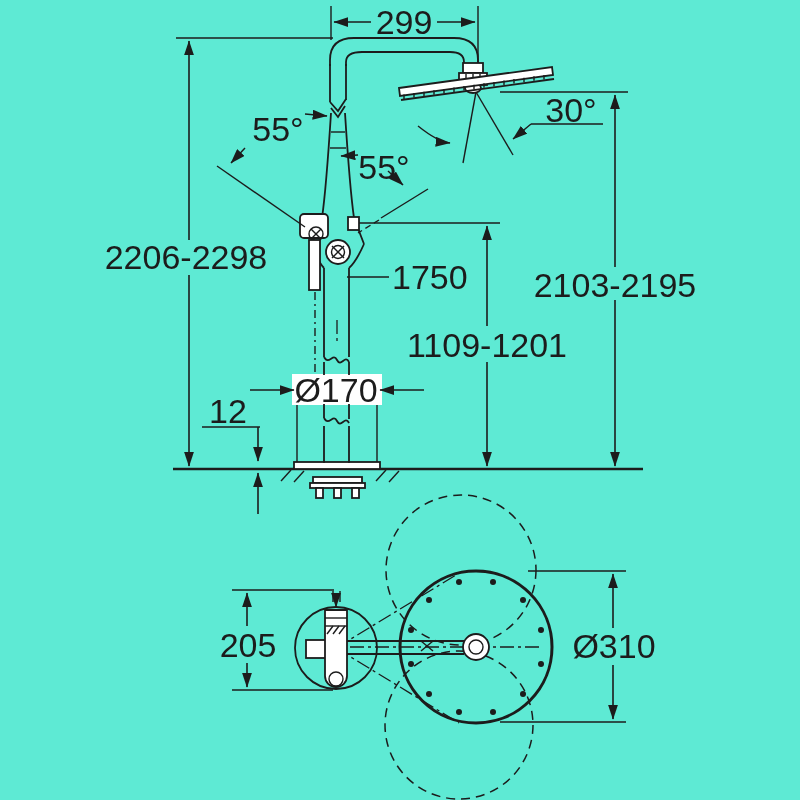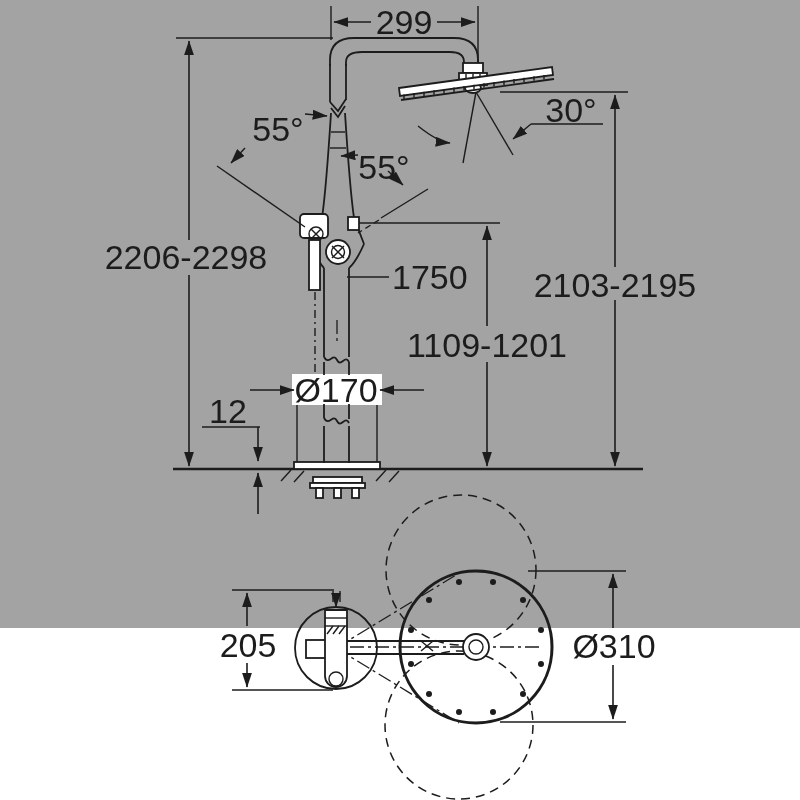--- a/index.html
+++ b/index.html
@@ -1,16 +1,16 @@
 <!DOCTYPE html>
 <html><head>
 <meta charset="utf-8">
 <style>
   html,body{margin:0;padding:0;background:#ffffff;width:800px;height:800px;overflow:hidden;}
-  .stage{width:800px;height:628px;background:#a3a3a3;}
+  .stage{width:800px;height:800px;background:#5eead4;}
   svg{display:block;}
   text{
     font-family:"Liberation Sans","DejaVu Sans",sans-serif;
     fill:#1c1c1c;
   }
   .dim-text{font-size:34px;}
   .ln{stroke:#1c1c1c;stroke-width:1.8;fill:none;}
   .thin{stroke:#1c1c1c;stroke-width:1.4;fill:none;}
   .dimln{stroke:#1c1c1c;stroke-width:1.6;fill:none;}
   .thick{stroke:#1c1c1c;stroke-width:3;fill:none;}

